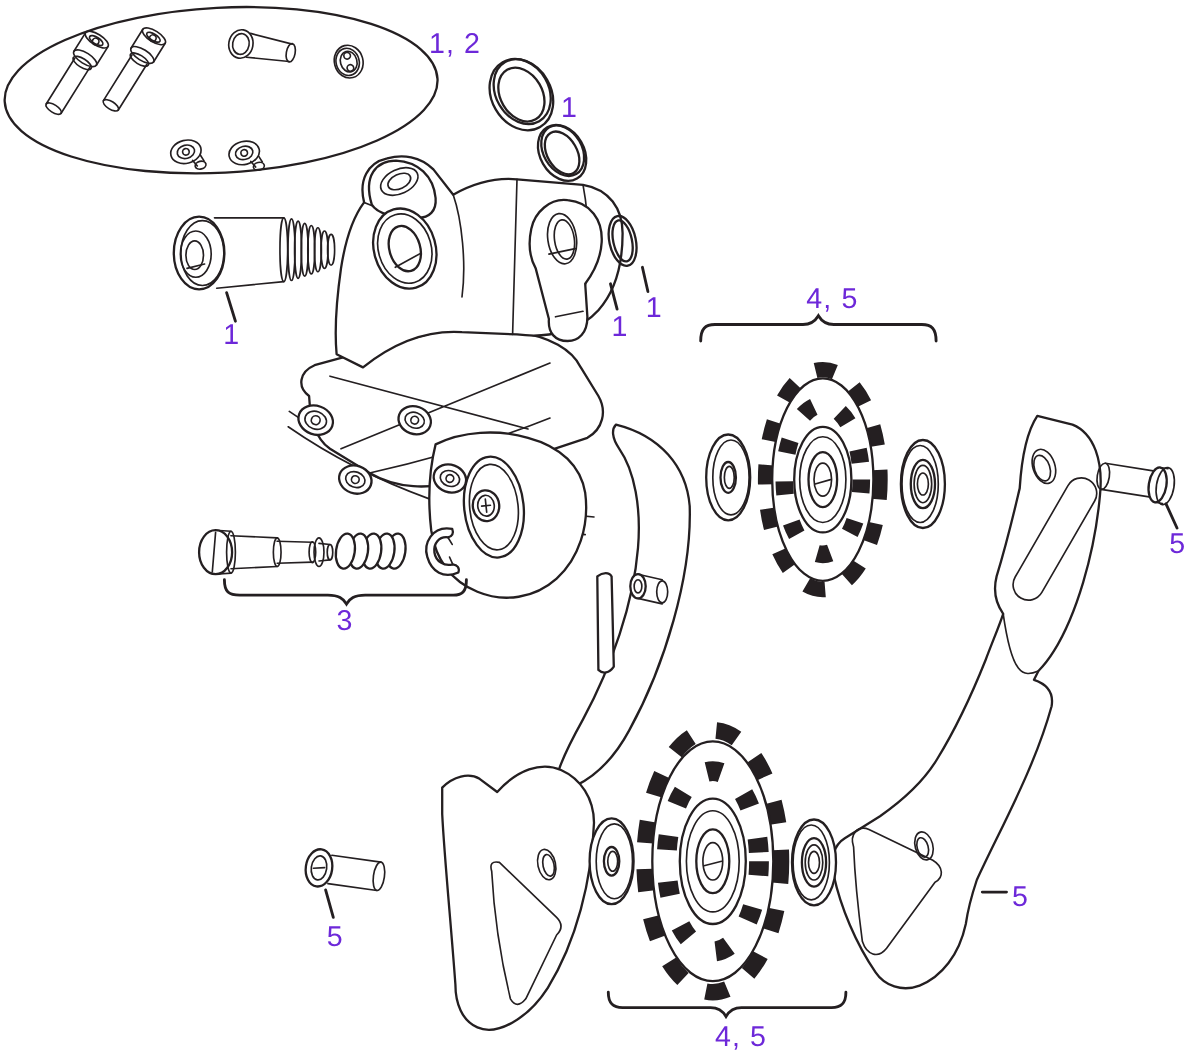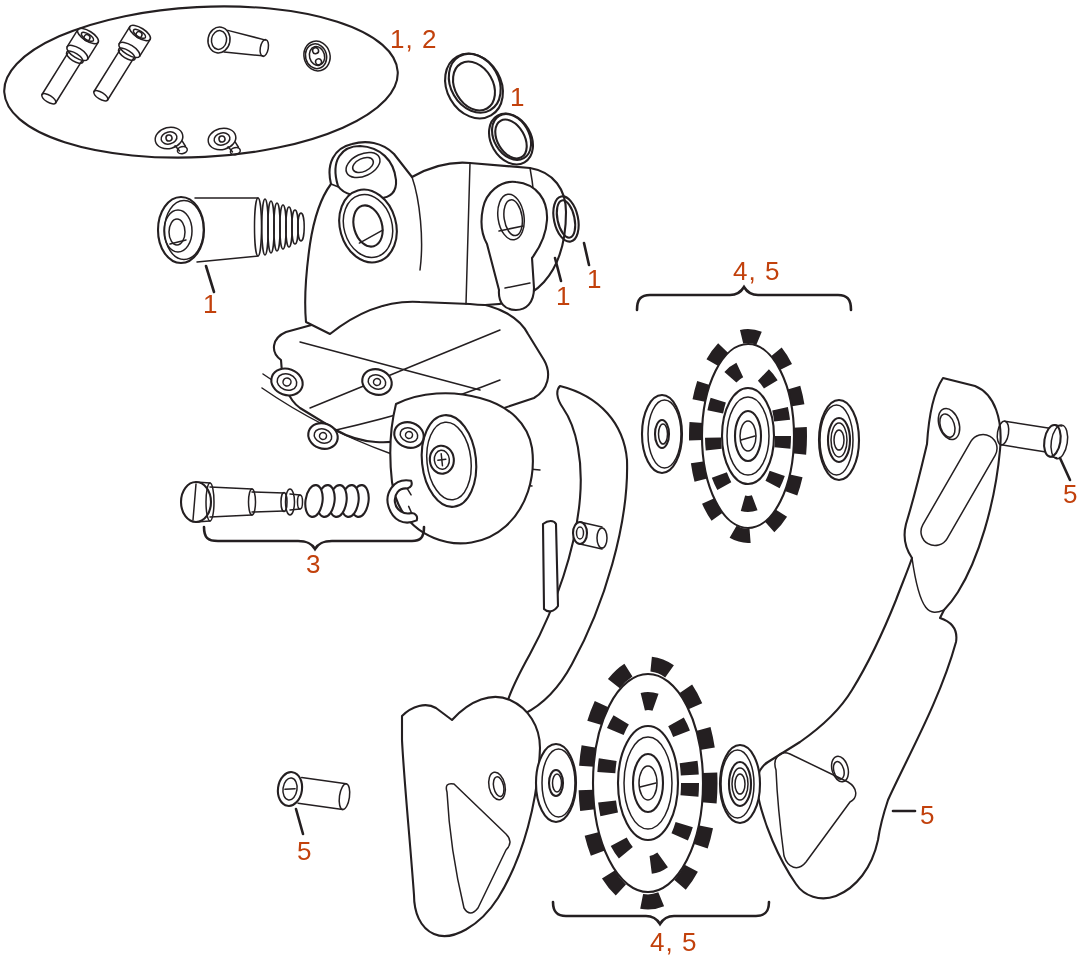--- a/index.html
+++ b/index.html
@@ -4,21 +4,21 @@
 <style>
   html,body{margin:0;padding:0;background:#ffffff;}
   #stage{position:relative;width:1081px;height:960px;background:#ffffff;overflow:hidden;
          font-family:"Liberation Sans", sans-serif;}
   #diagram{position:absolute;left:0;top:0;}
   svg .ln{fill:none;stroke:#241f21;stroke-width:2.1;stroke-linecap:round;stroke-linejoin:round;}
   svg .fn{fill:none;stroke:#241f21;stroke-width:1.5;stroke-linecap:round;stroke-linejoin:round;}
   svg .w {fill:#ffffff;stroke:#241f21;stroke-width:2.1;stroke-linejoin:round;}
   svg .teeth{fill:none;stroke:#241f21;}
   svg .lead{fill:none;stroke:#241f21;stroke-width:2.6;stroke-linecap:round;}
-  .callout{position:absolute;color:#c2410c;font-size:26px;line-height:1;letter-spacing:1px;
+  .callout{position:absolute;color:#6d28d9;font-size:26px;line-height:1;letter-spacing:1px;
            font-weight:400;white-space:nowrap;}
 </style>
 </head>
 <body>
 
 <div id="stage">
   <svg id="diagram" width="1081" height="960" viewBox="0 0 1081 960">
 
     <g>
       <ellipse class="ln" cx="201" cy="82" rx="197" ry="75" transform="rotate(-3 201 82)"></ellipse>

